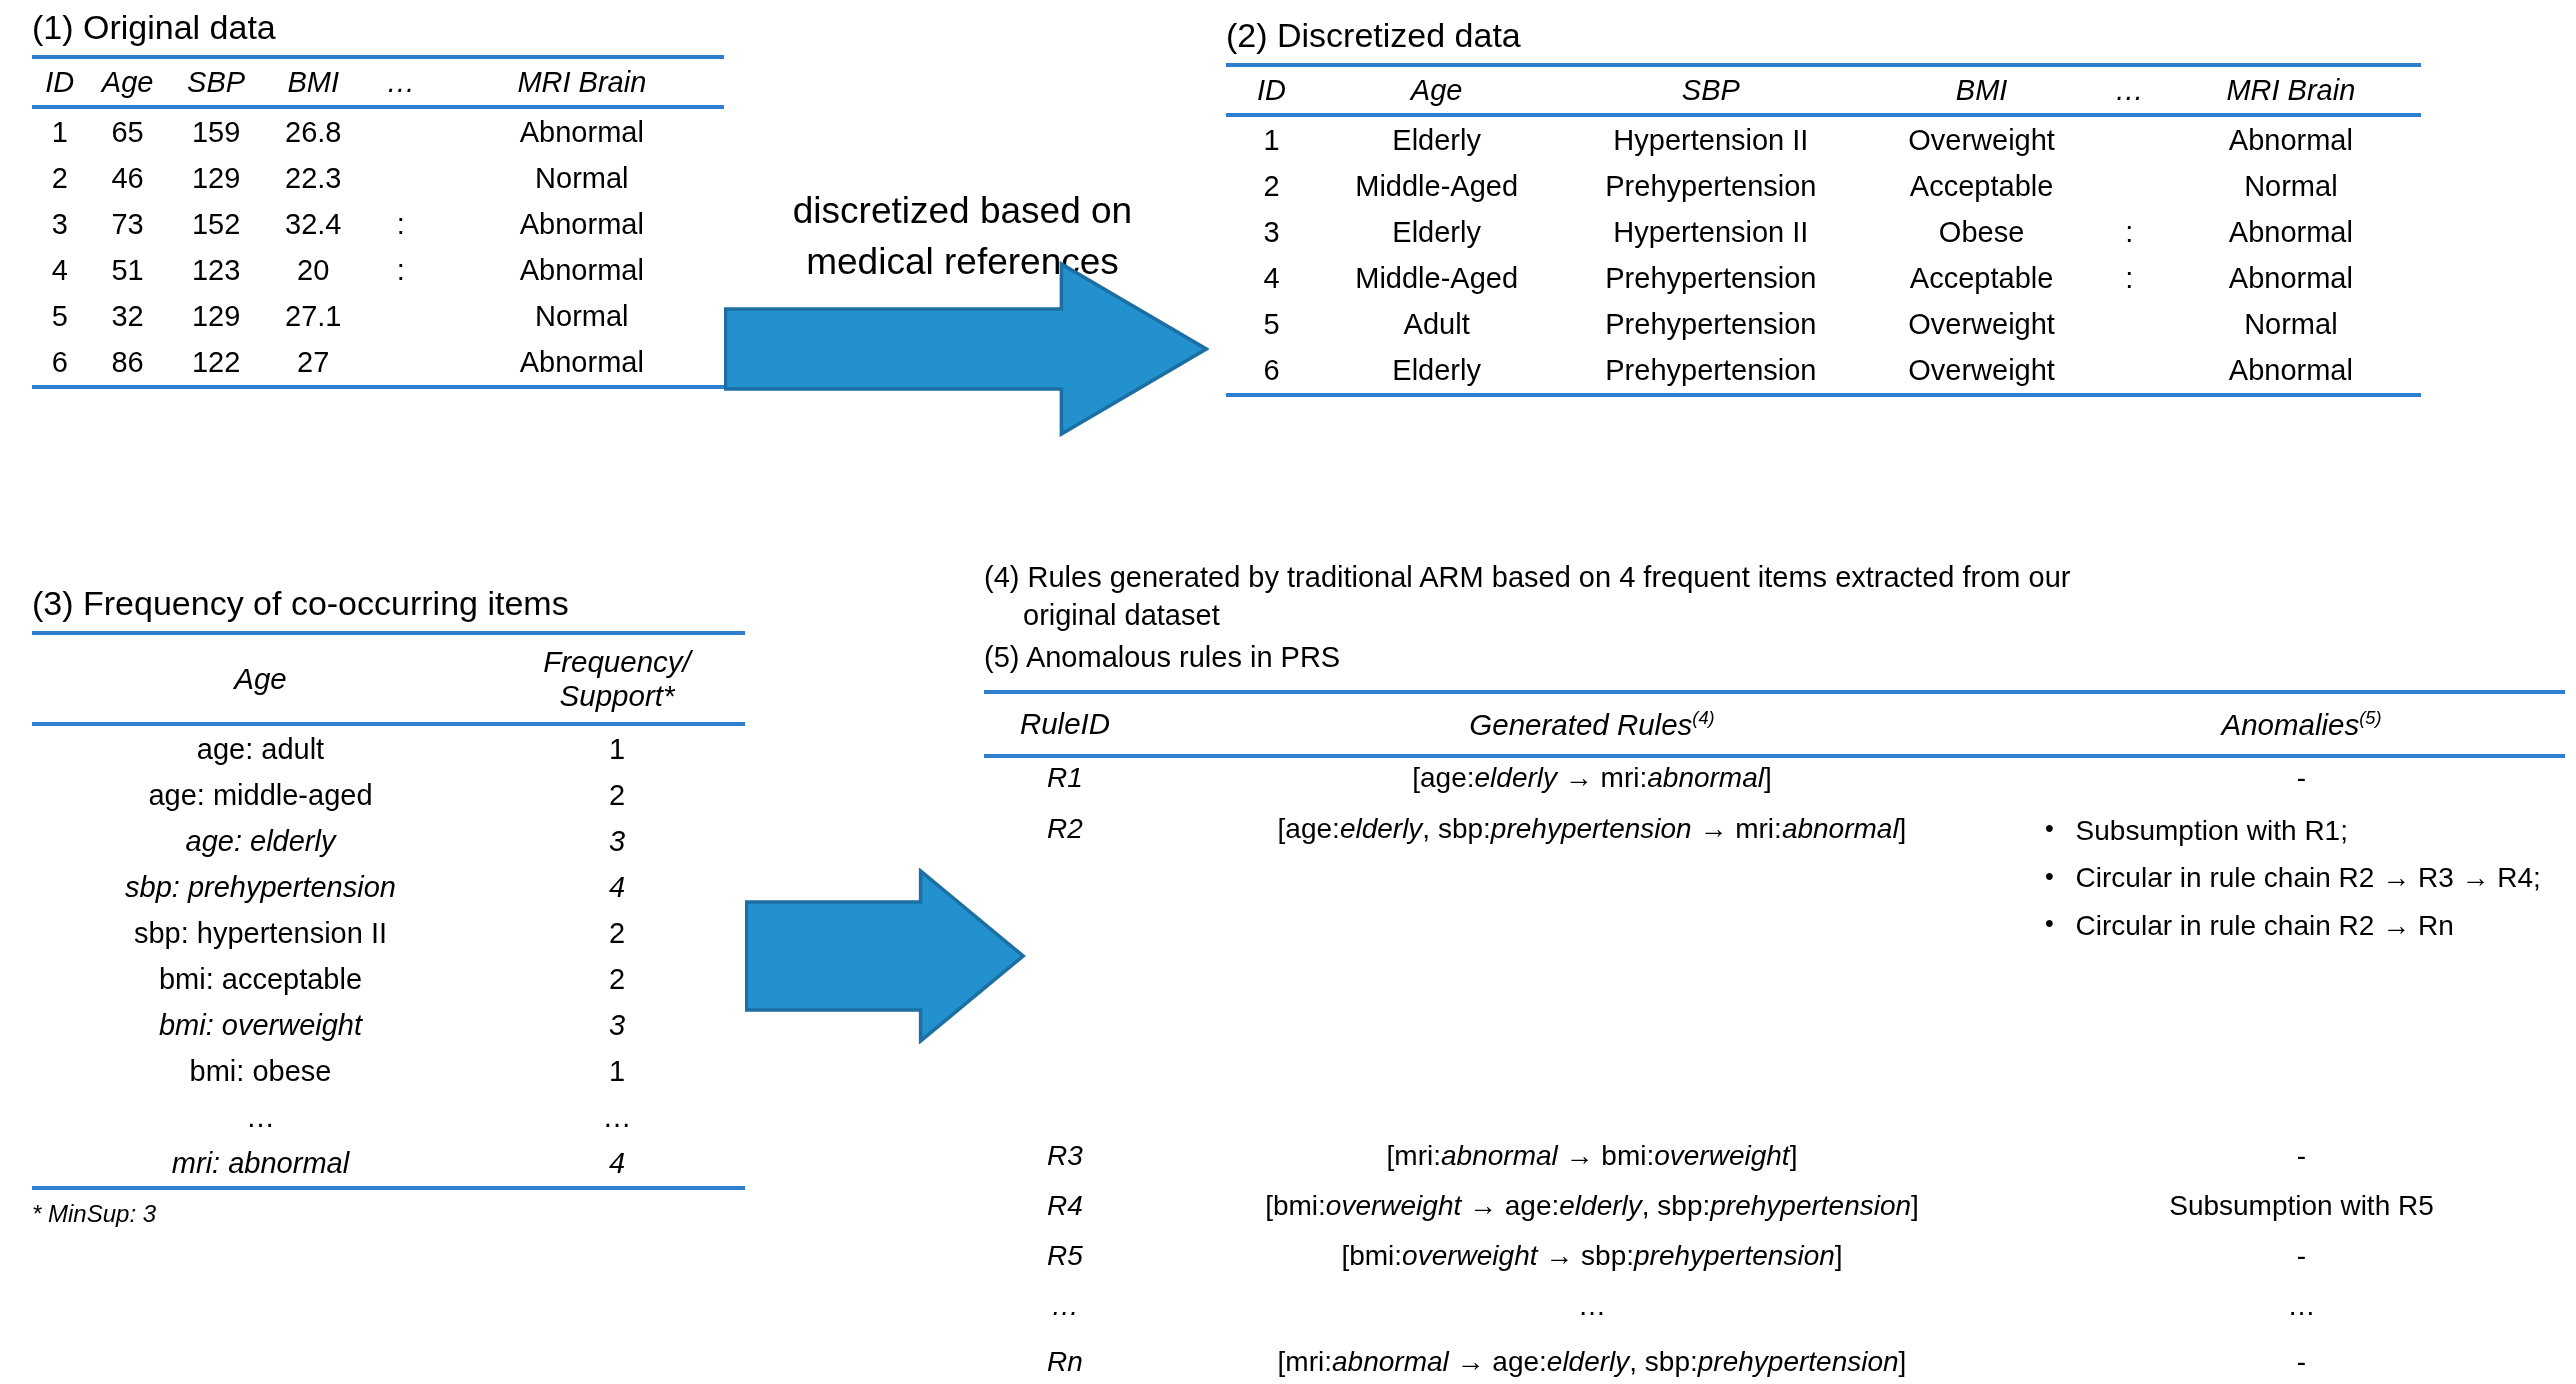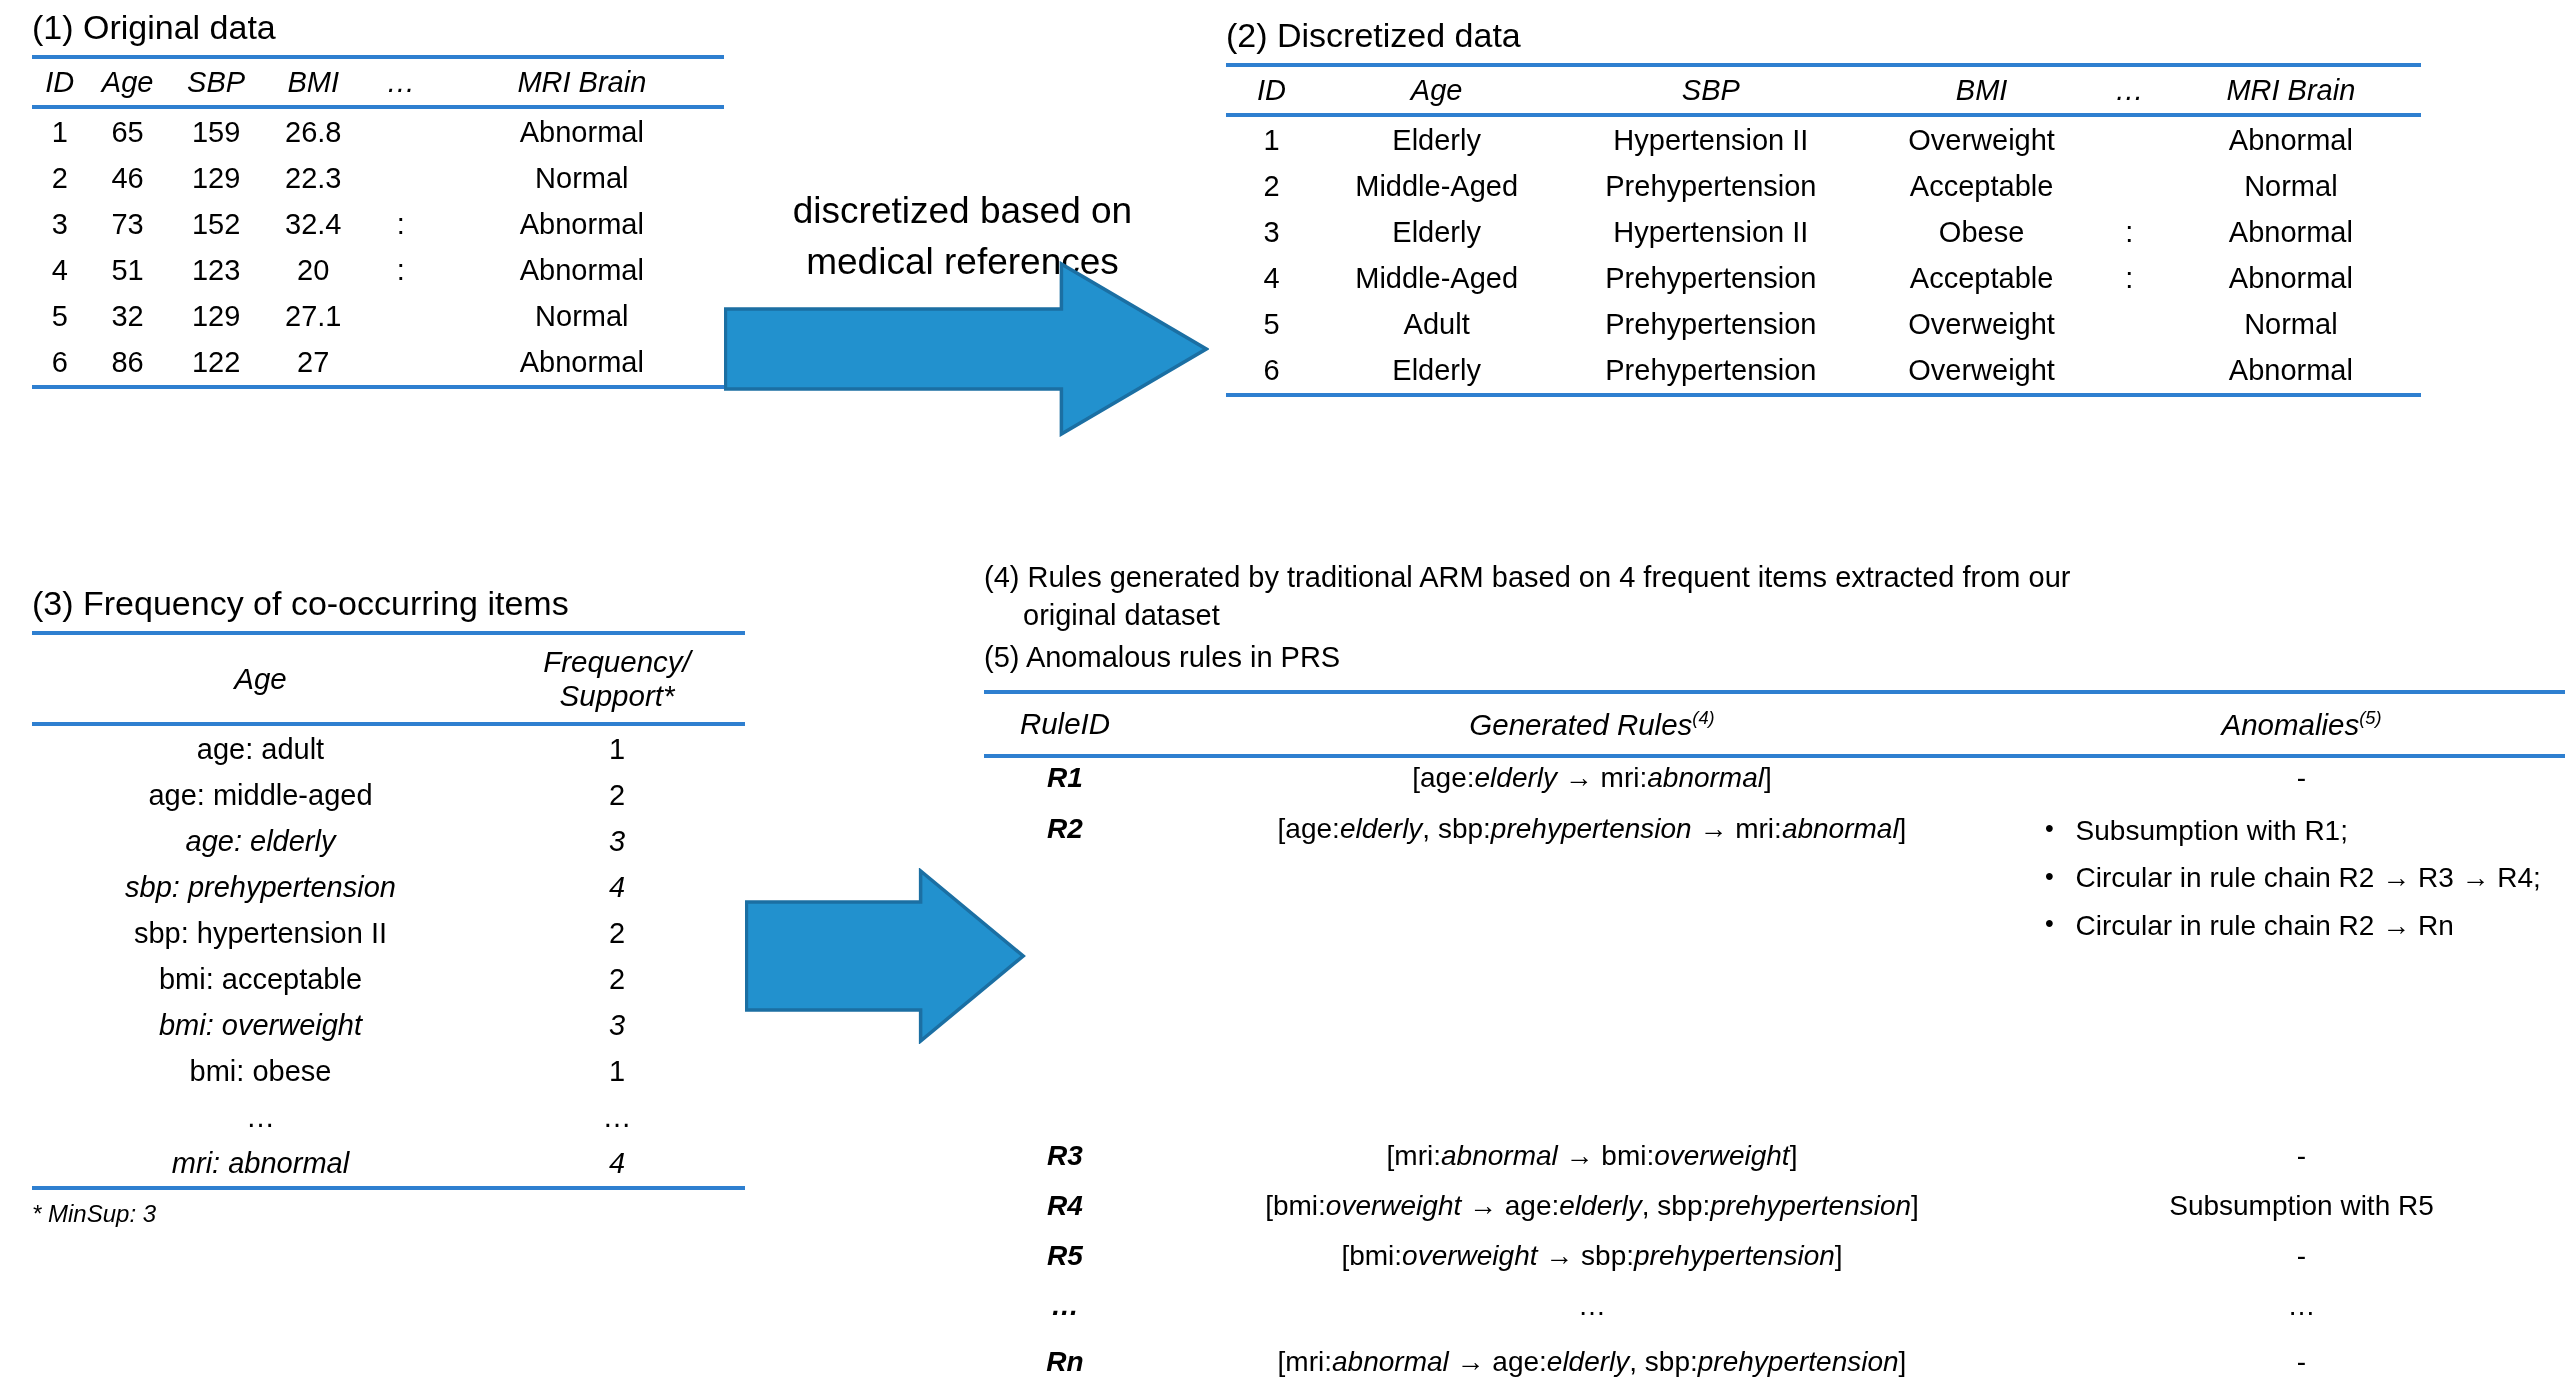--- a/index.html
+++ b/index.html
@@ -114,21 +114,21 @@
   #panel45 { left: 984px; top: 559px; width: 1581px; }
   #panel45 .caption { line-height: 1.30; font-size: 29px; }
   #panel45 .cap-indent { padding-left: 39px; }
   #cap5 { margin-top: 4.2px; }
   #t45 { margin-top: 14px; }
   #t45 thead th { font-size: 29.5px; height: 60px; }
   #t45 .c-rid  { width: 162px; text-align: center; }
   #t45 .c-rule { width: 892px; text-align: center; }
   #t45 .c-anom { width: 527px; text-align: center; }
   #t45 tbody td { font-size: 28px; vertical-align: top; padding-top: 4.2px; }
-  #t45 tbody td.c-rid { font-style: italic; text-align: center; font-weight: bold; }
+  #t45 tbody td.c-rid { font-style: italic; text-align: center; }
   #t45 tbody td.c-rule { text-align: center; }
   #t45 tbody td.c-anom { text-align: center; }
   #t45 tbody tr.r-tall td { height: 323px; }
   #t45 tbody tr.r-norm td { height: 46px; }
   #t45 tbody tr.r-dots td { height: 51px; }
   sup { font-size: 0.62em; vertical-align: super; }
 
   ul.anom-list {
     margin: 0;
     padding: 0 0 0 32px;

